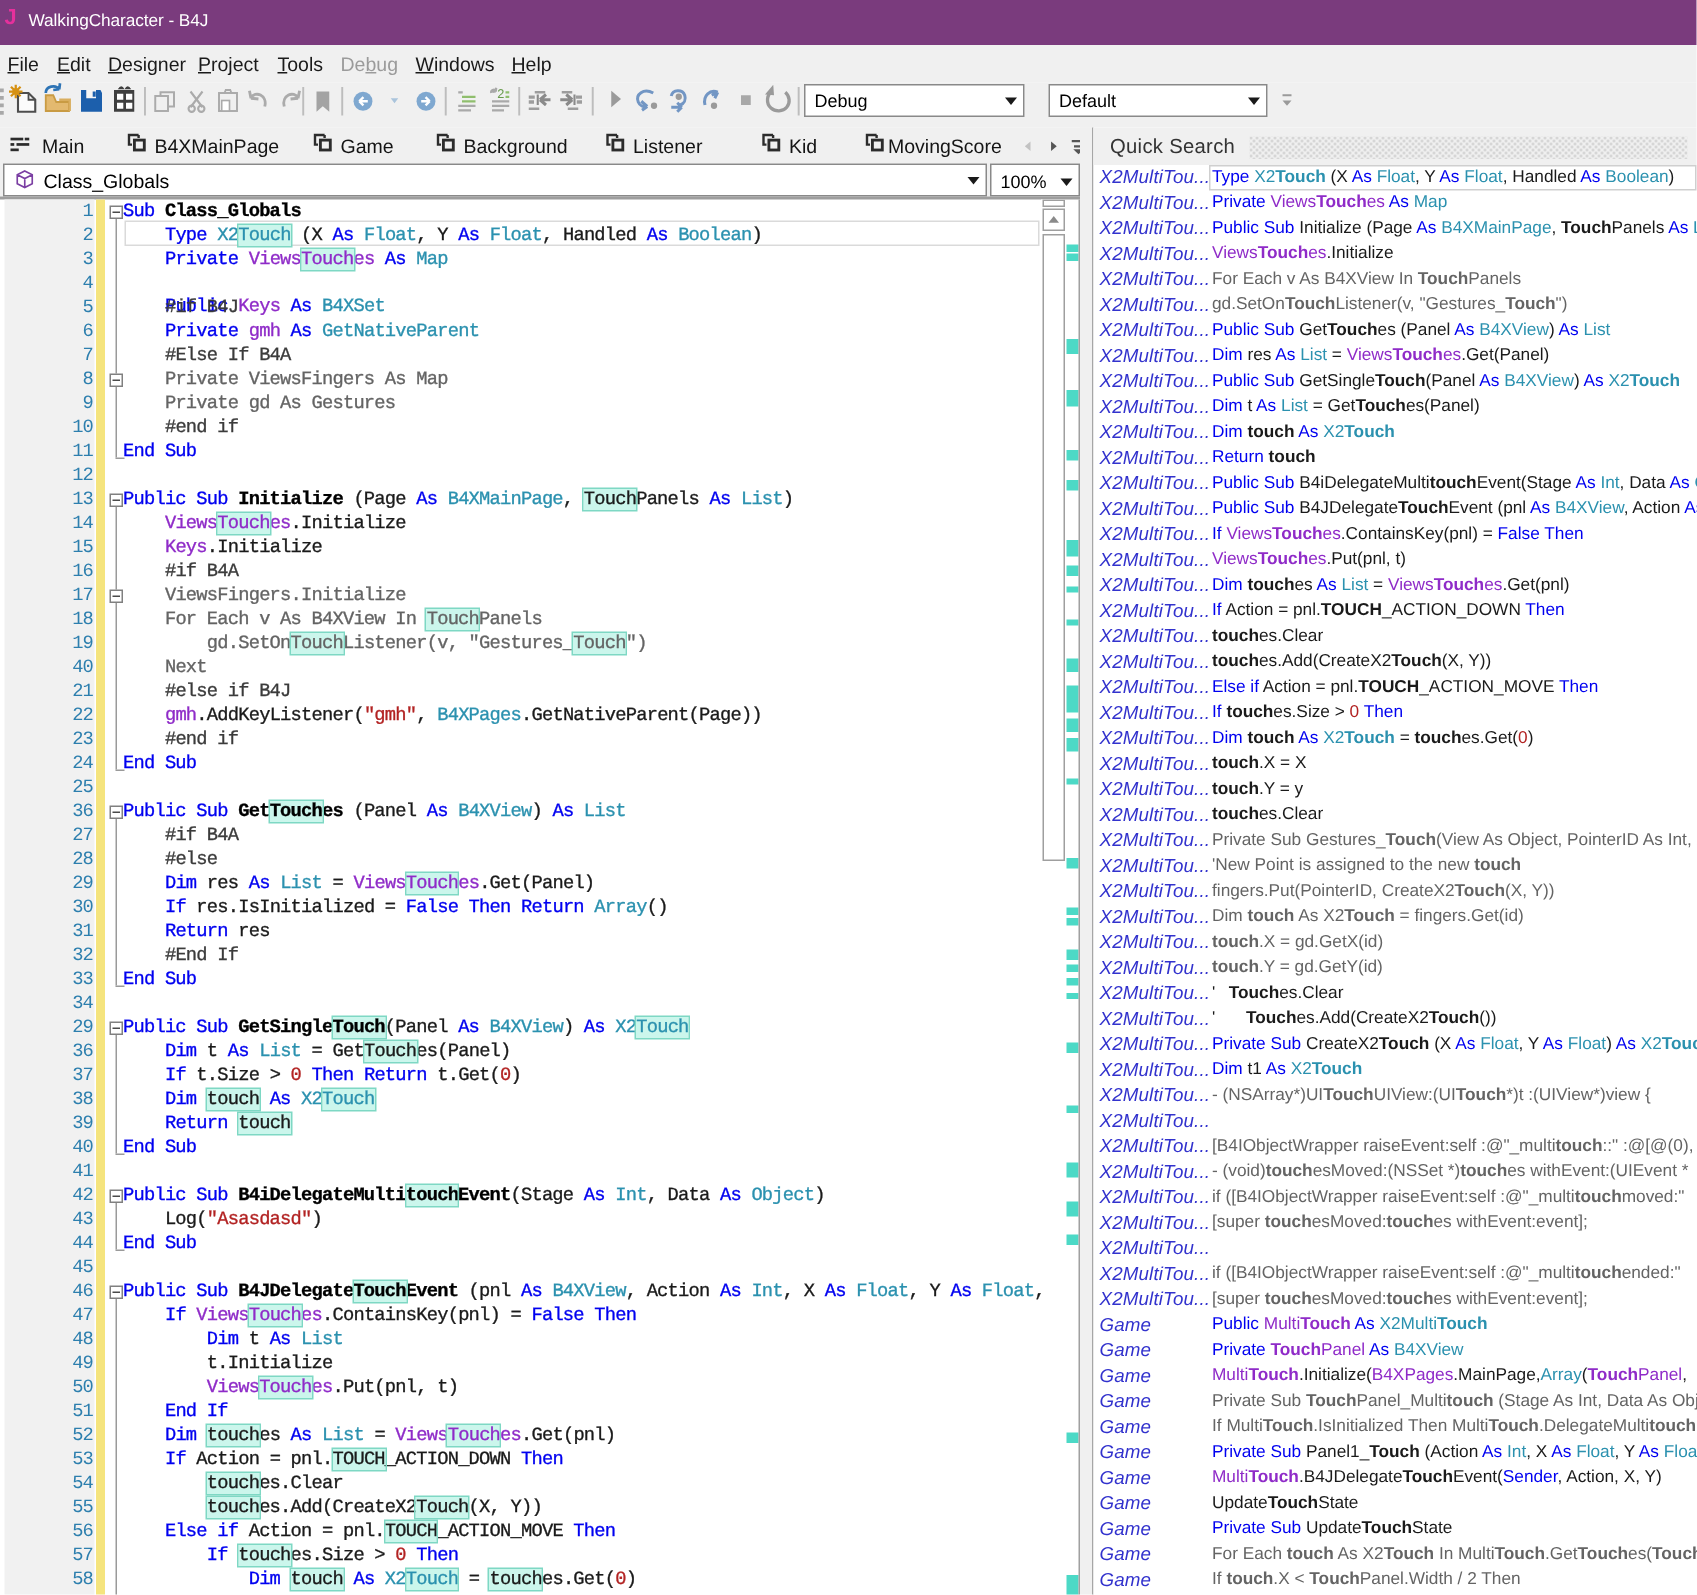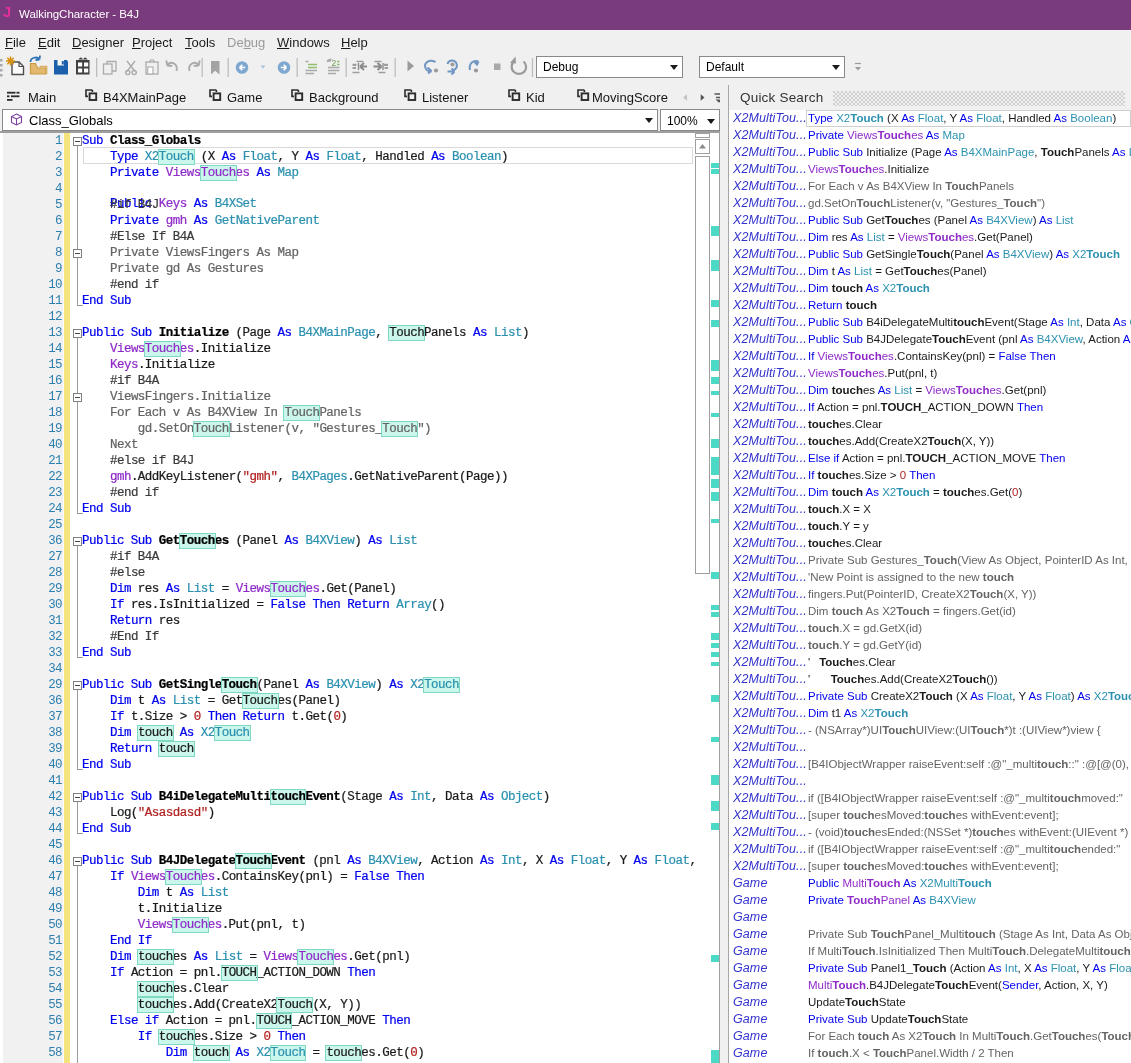--- a/index.html
+++ b/index.html
@@ -452,29 +452,29 @@
 <div class="qr" style="left:729px;top:603px"><i class="qm">X2MultiTou...</i><span class="qc"><span class="g">Dim </span><span class="g b">touch</span><span class="g"> As X2</span><span class="g b">Touch</span><span class="g"> = fingers.Get(id)</span></span></div>
 <div class="qr" style="left:729px;top:620px"><i class="qm">X2MultiTou...</i><span class="qc"><span class="g b">touch</span><span class="g">.X = gd.GetX(id)</span></span></div>
 <div class="qr" style="left:729px;top:637px"><i class="qm">X2MultiTou...</i><span class="qc"><span class="g b">touch</span><span class="g">.Y = gd.GetY(id)</span></span></div>
 <div class="qr" style="left:729px;top:654px"><i class="qm">X2MultiTou...</i><span class="qc">'  <span class="b">Touch</span>es.Clear</span></div>
 <div class="qr" style="left:729px;top:671px"><i class="qm">X2MultiTou...</i><span class="qc">'    <span class="b">Touch</span>es.Add(CreateX2<span class="b">Touch</span>())</span></div>
 <div class="qr" style="left:729px;top:688px"><i class="qm">X2MultiTou...</i><span class="qc"><span class="k">Private Sub</span> CreateX2<span class="b">Touch</span> (X <span class="k">As</span> <span class="t">Float</span>, Y <span class="k">As</span> <span class="t">Float</span>) <span class="k">As</span> <span class="t">X2</span><span class="t b">Touch</span></span></div>
 <div class="qr" style="left:729px;top:705px"><i class="qm">X2MultiTou...</i><span class="qc"><span class="k">Dim</span> t1 <span class="k">As</span> <span class="t">X2</span><span class="t b">Touch</span></span></div>
 <div class="qr" style="left:729px;top:722px"><i class="qm">X2MultiTou...</i><span class="qc"><span class="g">- (NSArray*)UI</span><span class="g b">Touch</span><span class="g">UIView:(UI</span><span class="g b">Touch</span><span class="g">*)t :(UIView*)view {</span></span></div>
 <div class="qr" style="left:729px;top:739px"><i class="qm">X2MultiTou...</i></div>
 <div class="qr" style="left:729px;top:756px"><i class="qm">X2MultiTou...</i><span class="qc"><span class="g">[B4IObjectWrapper raiseEvent:self :@"_multi</span><span class="g b">touch</span><span class="g">::" :@[@(0),</span></span></div>
-<div class="qr" style="left:729px;top:773px"><i class="qm">X2MultiTou...</i></div>
+<div class="qr" style="left:729px;top:773px"><i class="qm">X2MultiTou...</i><span class="qc"><span class="g">- (void)</span><span class="g b">touch</span><span class="g">esMoved:(NSSet *)</span><span class="g b">touch</span><span class="g">es withEvent:(UIEvent *</span></span></div>
 <div class="qr" style="left:729px;top:790px"><i class="qm">X2MultiTou...</i><span class="qc"><span class="g">if ([B4IObjectWrapper raiseEvent:self :@"_multi</span><span class="g b">touch</span><span class="g">moved:"</span></span></div>
 <div class="qr" style="left:729px;top:807px"><i class="qm">X2MultiTou...</i><span class="qc"><span class="g">[super </span><span class="g b">touch</span><span class="g">esMoved:</span><span class="g b">touch</span><span class="g">es withEvent:event];</span></span></div>
-<div class="qr" style="left:729px;top:824px"><i class="qm">X2MultiTou...</i><span class="qc"><span class="g">- (void)</span><span class="g b">touch</span><span class="g">esEnded:(NSSet *)</span><span class="g b">touch</span><span class="g">es withEvent:(UIEvent *)</span></span></div>
+<div class="qr" style="left:729px;top:824px"><i class="qm">X2MultiTou...</i></div>
 <div class="qr" style="left:729px;top:841px"><i class="qm">X2MultiTou...</i><span class="qc"><span class="g">if ([B4IObjectWrapper raiseEvent:self :@"_multi</span><span class="g b">touch</span><span class="g">ended:"</span></span></div>
 <div class="qr" style="left:729px;top:858px"><i class="qm">X2MultiTou...</i><span class="qc"><span class="g">[super </span><span class="g b">touch</span><span class="g">esMoved:</span><span class="g b">touch</span><span class="g">es withEvent:event];</span></span></div>
 <div class="qr" style="left:729px;top:875px"><i class="qm">Game</i><span class="qc"><span class="k">Public</span> <span class="v">Multi</span><span class="v b">Touch</span> <span class="k">As</span> <span class="t">X2Multi</span><span class="t b">Touch</span></span></div>
 <div class="qr" style="left:729px;top:892px"><i class="qm">Game</i><span class="qc"><span class="k">Private</span> <span class="v b">Touch</span><span class="v">Panel</span> <span class="k">As</span> <span class="t">B4XView</span></span></div>
-<div class="qr" style="left:729px;top:909px"><i class="qm">Game</i></div>
+<div class="qr" style="left:729px;top:909px"><i class="qm">Game</i><span class="qc"><span class="v">Multi</span><span class="v b">Touch</span>.Initialize(<span class="v">B4XPages</span>.MainPage,<span class="t">Array</span>(<span class="v b">Touch</span><span class="v">Panel</span>, </span></div>
 <div class="qr" style="left:729px;top:926px"><i class="qm">Game</i><span class="qc"><span class="g">Private Sub </span><span class="g b">Touch</span><span class="g">Panel_Multi</span><span class="g b">touch</span><span class="g"> (Stage As Int, Data As Object)</span></span></div>
 <div class="qr" style="left:729px;top:943px"><i class="qm">Game</i><span class="qc"><span class="g">If Multi</span><span class="g b">Touch</span><span class="g">.IsInitialized Then Multi</span><span class="g b">Touch</span><span class="g">.DelegateMulti</span><span class="g b">touch</span><span class="g">Event(Stage, Data)</span></span></div>
 <div class="qr" style="left:729px;top:960px"><i class="qm">Game</i><span class="qc"><span class="k">Private Sub</span> Panel1_<span class="b">Touch</span> (Action <span class="k">As</span> <span class="t">Int</span>, X <span class="k">As</span> <span class="t">Float</span>, Y <span class="k">As</span> <span class="t">Float</span>)</span></div>
 <div class="qr" style="left:729px;top:977px"><i class="qm">Game</i><span class="qc"><span class="v">Multi</span><span class="v b">Touch</span>.B4JDelegate<span class="b">Touch</span>Event(<span class="k">Sender</span>, Action, X, Y)</span></div>
 <div class="qr" style="left:729px;top:994px"><i class="qm">Game</i><span class="qc">Update<span class="b">Touch</span>State</span></div>
 <div class="qr" style="left:729px;top:1011px"><i class="qm">Game</i><span class="qc"><span class="k">Private Sub</span> Update<span class="b">Touch</span>State</span></div>
 <div class="qr" style="left:729px;top:1028px"><i class="qm">Game</i><span class="qc"><span class="g">For Each </span><span class="g b">touch</span><span class="g"> As X2</span><span class="g b">Touch</span><span class="g"> In Multi</span><span class="g b">Touch</span><span class="g">.Get</span><span class="g b">Touch</span><span class="g">es(</span><span class="g b">Touch</span></span></div>
 <div class="qr" style="left:729px;top:1045px"><i class="qm">Game</i><span class="qc"><span class="g">If </span><span class="g b">touch</span><span class="g">.X &lt; </span><span class="g b">Touch</span><span class="g">Panel.Width / 2 Then</span></span></div>
 
 </body></html>

